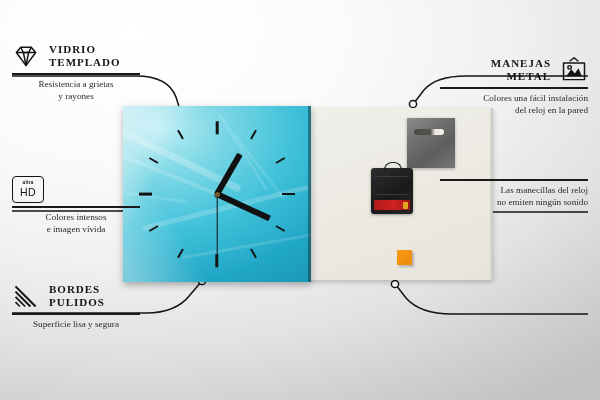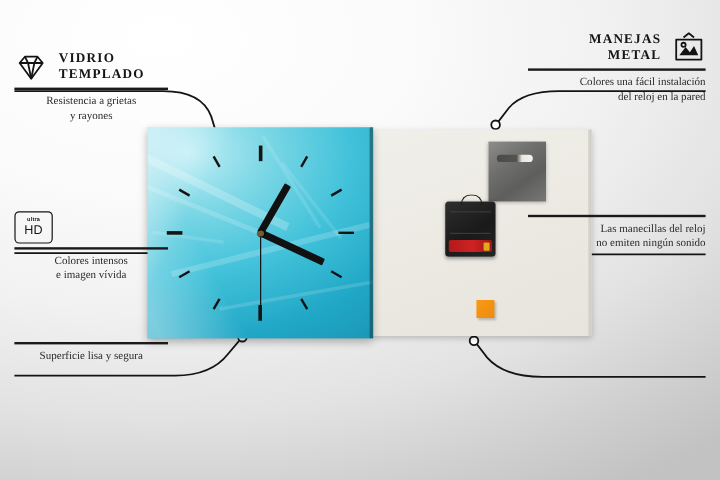--- a/index.html
+++ b/index.html
@@ -208,25 +208,37 @@
         <div class="u">ultra</div>
         <div class="h">HD</div>
       </div>
     </div>
     <div class="rule"></div>
     <div class="desc">Colores intensos
 e imagen vívida</div>
   </div>
 
   <div class="feat left" style="left:12px;top:282px;width:128px;">
+    <div class="head">
+      <svg class="ico" viewBox="0 0 32 32">
+        <g stroke="#141414" stroke-linecap="butt">
+          <path d="M4 5 L27 28" stroke-width="2.4"></path>
+          <path d="M4 11 L21 28" stroke-width="2.2"></path>
+          <path d="M4 17 L15 28" stroke-width="2"></path>
+          <path d="M4 23 L9 28" stroke-width="1.8"></path>
+        </g>
+      </svg>
+      <div class="ttl">BORDES
+PULIDOS</div>
+    </div>
     <div class="rule"></div>
     <div class="desc">Superficie lisa y segura</div>
   </div>
 
-  <div class="feat right" style="left:440px;top:26px;width:148px;">
+  <div class="feat right" style="left:440px;top:56px;width:148px;">
     <div class="head">
       <div class="ttl">MANEJAS
 METAL</div>
       <svg class="ico" viewBox="0 0 32 32">
         <g fill="none" stroke="#141414" stroke-width="1.7" stroke-linejoin="round">
           <path d="M11 6 L16 2 L21 6"></path>
           <rect x="4" y="8" width="24" height="19"></rect>
           <path d="M7 23 L13 15 L17 20 L21 14 L25 23 Z" fill="#141414" stroke="none"></path>
           <circle cx="11" cy="13" r="2"></circle>
         </g>

